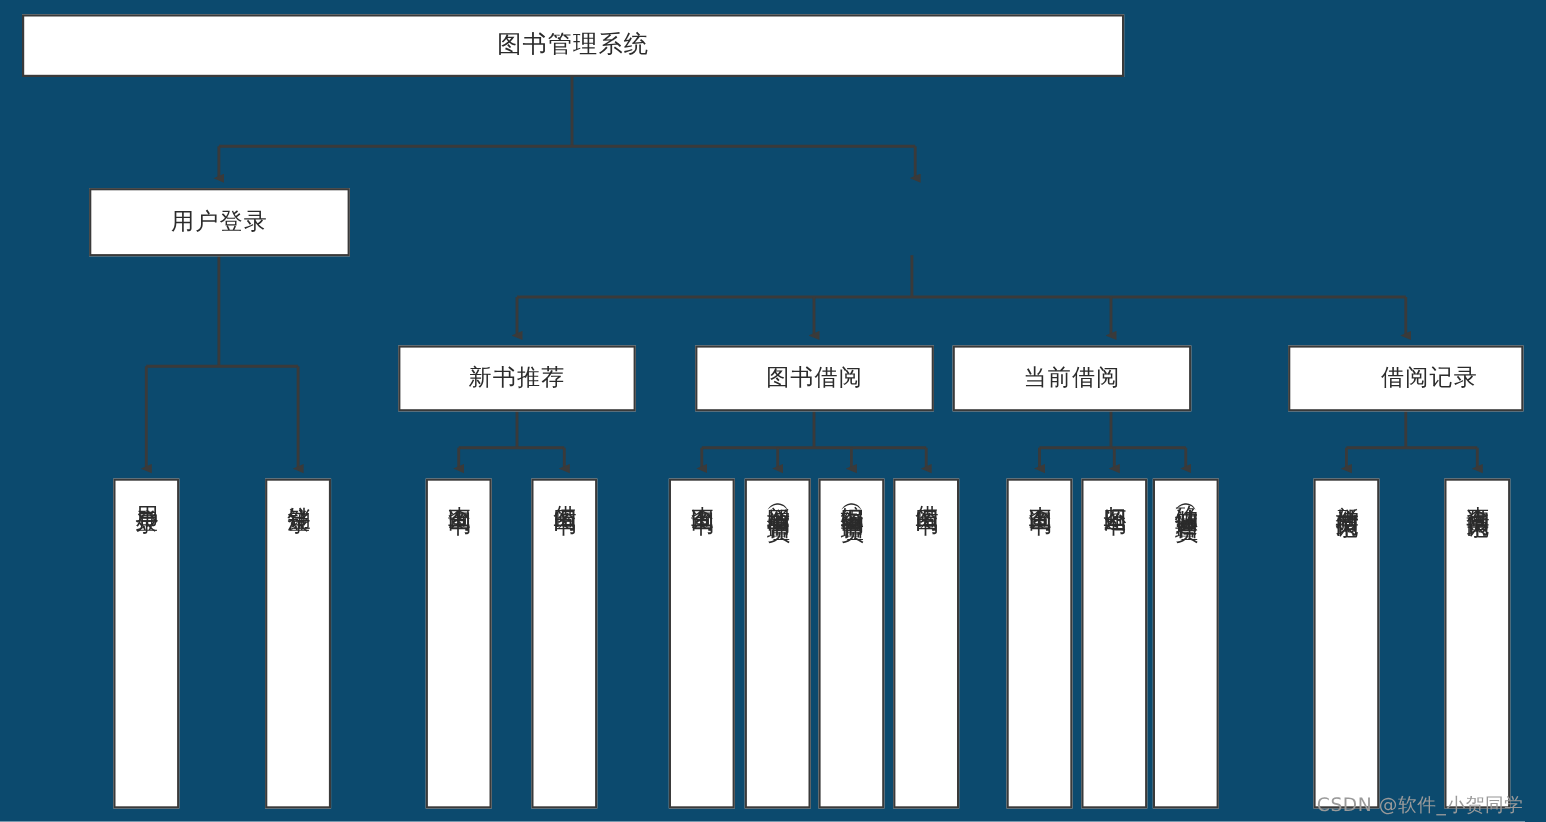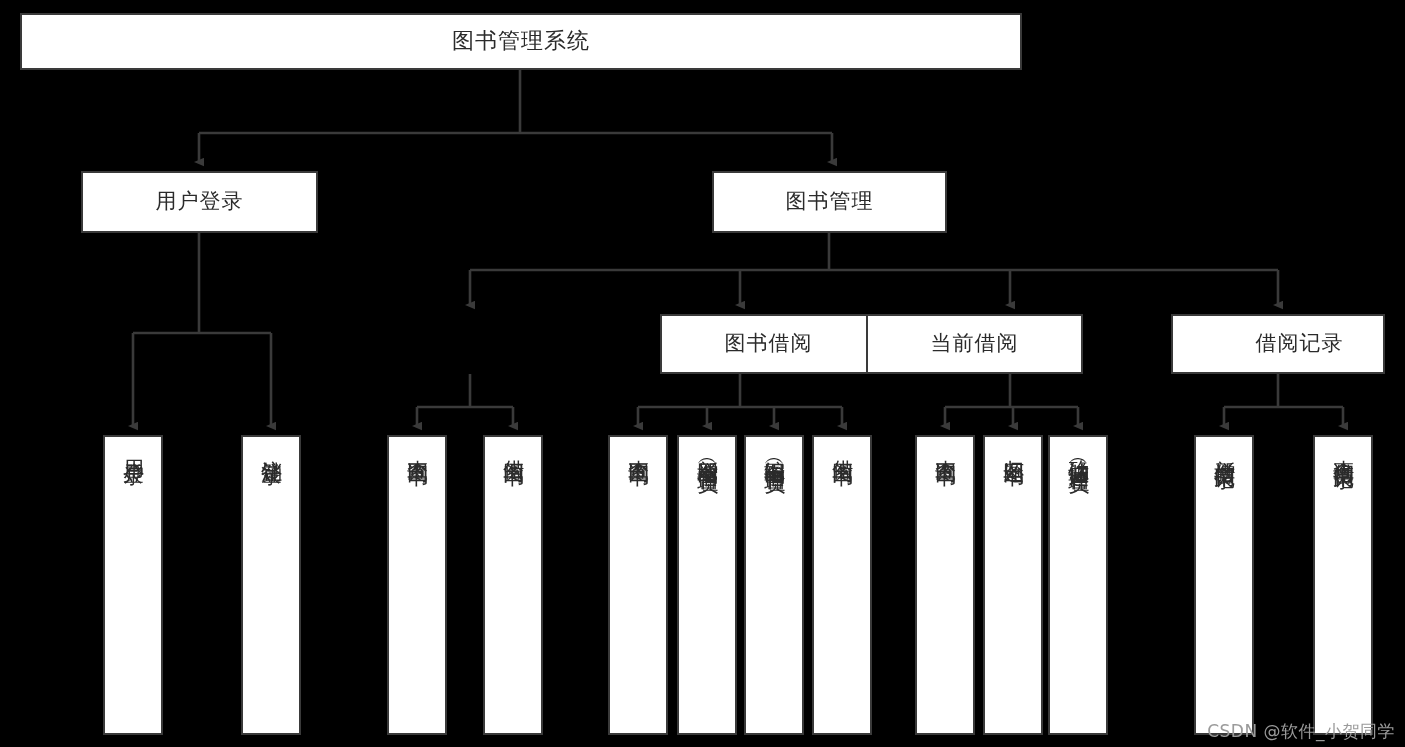--- a/index.html
+++ b/index.html
@@ -9,21 +9,21 @@
     background: #ffffff;
   }
   body {
     font-family: "DejaVu Sans", "Liberation Sans", sans-serif;
     -webkit-font-smoothing: antialiased;
   }
   #diagram-root {
     position: relative;
     width: 1405px;
     height: 747px;
-    background: #000000;
+    background: #0c4a6e;
     overflow: hidden;
   }
   svg.connectors {
     position: absolute;
     left: 0;
     top: 0;
     width: 1405px;
     height: 747px;
     pointer-events: none;
   }
@@ -55,21 +55,21 @@
   .node.vertical .label {
     writing-mode: vertical-rl;
     text-orientation: upright;
     white-space: nowrap;
   }
   .node.root {
     font-size: 22px;
   }
   .watermark {
     position: absolute;
-    right: 10px;
+    right: 20px;
     bottom: 4px;
     font-size: 17px;
     color: #9a9a9a;
     letter-spacing: 0.5px;
     white-space: nowrap;
     user-select: none;
   }
 </style>
 </head>
 <body>
@@ -126,25 +126,25 @@
     </g>
   </svg>
 
   <div class="node horizontal root" style="left:20px; top:13px; width:1002px; height:57px;">
     <span class="label">图书管理系统</span>
   </div>
 
   <div class="node horizontal" style="left:81px; top:171px; width:237px; height:62px;">
     <span class="label">用户登录</span>
   </div>
-  <div class="node horizontal" style="left:712px; top:171px; width:235px; height:62px;">
-    <span class="label">图书管理</span>
+
+  <div class="node horizontal" style="left:362px; top:314px; width:216px; height:60px;">
+    <span class="label">新书推荐</span>
   </div>
-
-  <div class="node horizontal" style="left:632px; top:314px; width:217px; height:60px;margin-left:28px;">
+  <div class="node horizontal" style="left:632px; top:314px; width:217px; height:60px;">
     <span class="label">图书借阅</span>
   </div>
   <div class="node horizontal" style="left:866px; top:314px; width:217px; height:60px;">
     <span class="label">当前借阅</span>
   </div>
   <div class="node horizontal" style="left:1171px; top:314px; width:214px; height:60px;padding-left:43px;">
     <span class="label">借阅记录</span>
   </div>
 
   <div class="node vertical" style="left:103px; top:435px; width:60px; height:300px;">

